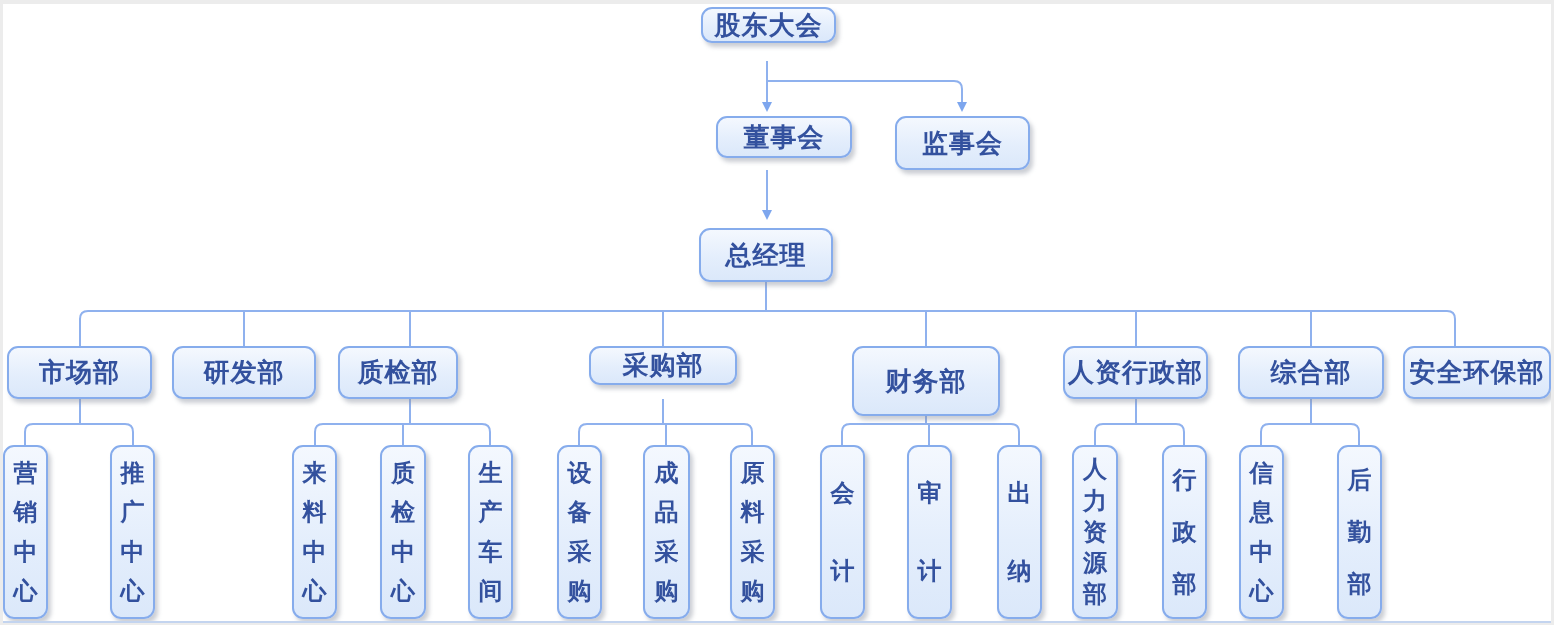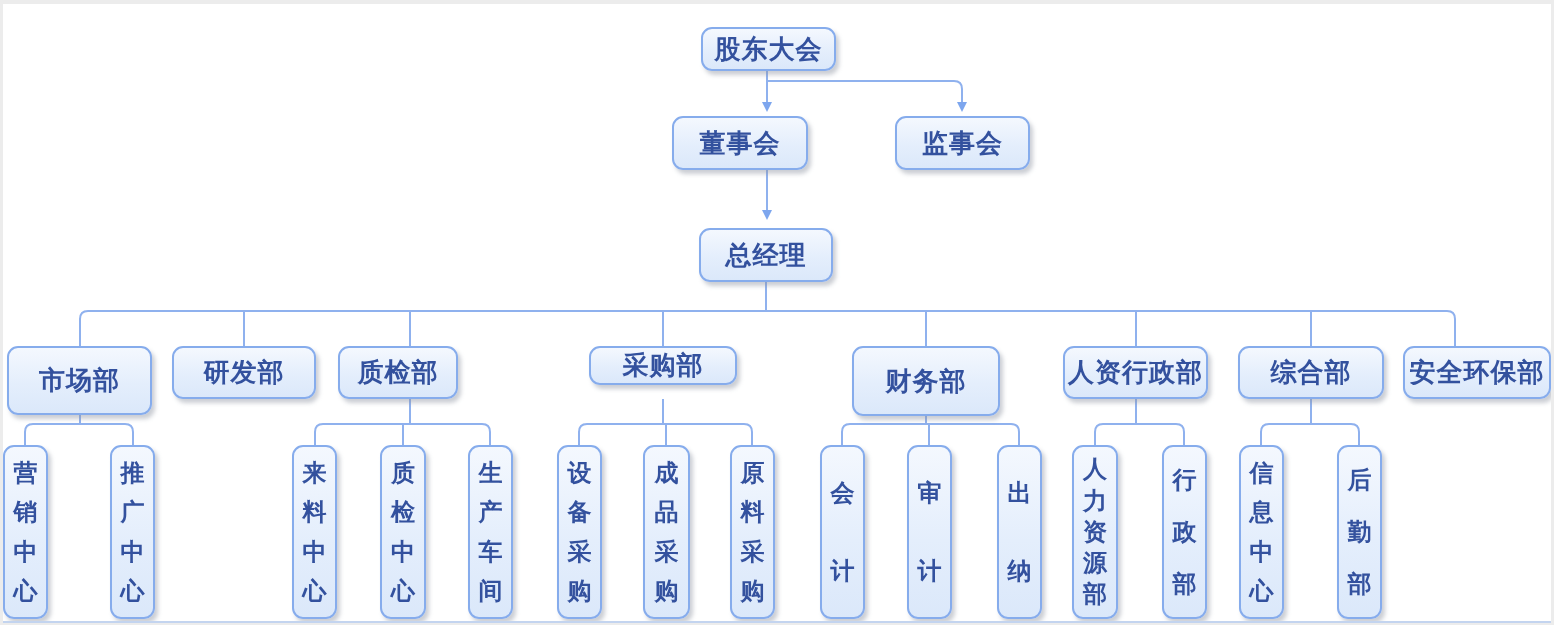--- a/index.html
+++ b/index.html
@@ -59,36 +59,36 @@
     <path d="M663 399 V424 M579 445 V432 Q579 424 587 424 H744 Q752 424 752 432 V445 M666 424 V445"></path>
 
     <path d="M926 399 V424 M842 445 V432 Q842 424 850 424 H1011 Q1019 424 1019 432 V445 M929 424 V445"></path>
 
     <path d="M1136 399 V424 M1095 445 V432 Q1095 424 1103 424 H1176 Q1184 424 1184 432 V445"></path>
 
     <path d="M1311 399 V424 M1261 445 V432 Q1261 424 1269 424 H1351 Q1359 424 1359 432 V445"></path>
   </g>
 </svg>
 
-<div class="node h" style="left:701px;top:27px;width:135px;height:44px">
+<div class="node h" style="left:701px;top:7px;width:135px;height:36px">
   <span class="lbl">股东大会</span>
 </div>
 
-<div class="node h" style="left:672px;top:116px;width:136px;height:54px">
+<div class="node h" style="left:716px;top:116px;width:136px;height:42px">
   <span class="lbl">董事会</span>
 </div>
 <div class="node h" style="left:895px;top:116px;width:135px;height:54px">
   <span class="lbl">监事会</span>
 </div>
 
 <div class="node h" style="left:699px;top:228px;width:134px;height:54px">
   <span class="lbl">总经理</span>
 </div>
 
-<div class="node h" style="left:7px;top:346px;width:145px;height:69px">
+<div class="node h" style="left:7px;top:346px;width:145px;height:53px">
   <span class="lbl">市场部</span>
 </div>
 <div class="node h" style="left:172px;top:346px;width:144px;height:53px">
   <span class="lbl">研发部</span>
 </div>
 <div class="node h" style="left:338px;top:346px;width:120px;height:53px">
   <span class="lbl">质检部</span>
 </div>
 <div class="node h" style="left:589px;top:346px;width:148px;height:39px">
   <span class="lbl">采购部</span>

